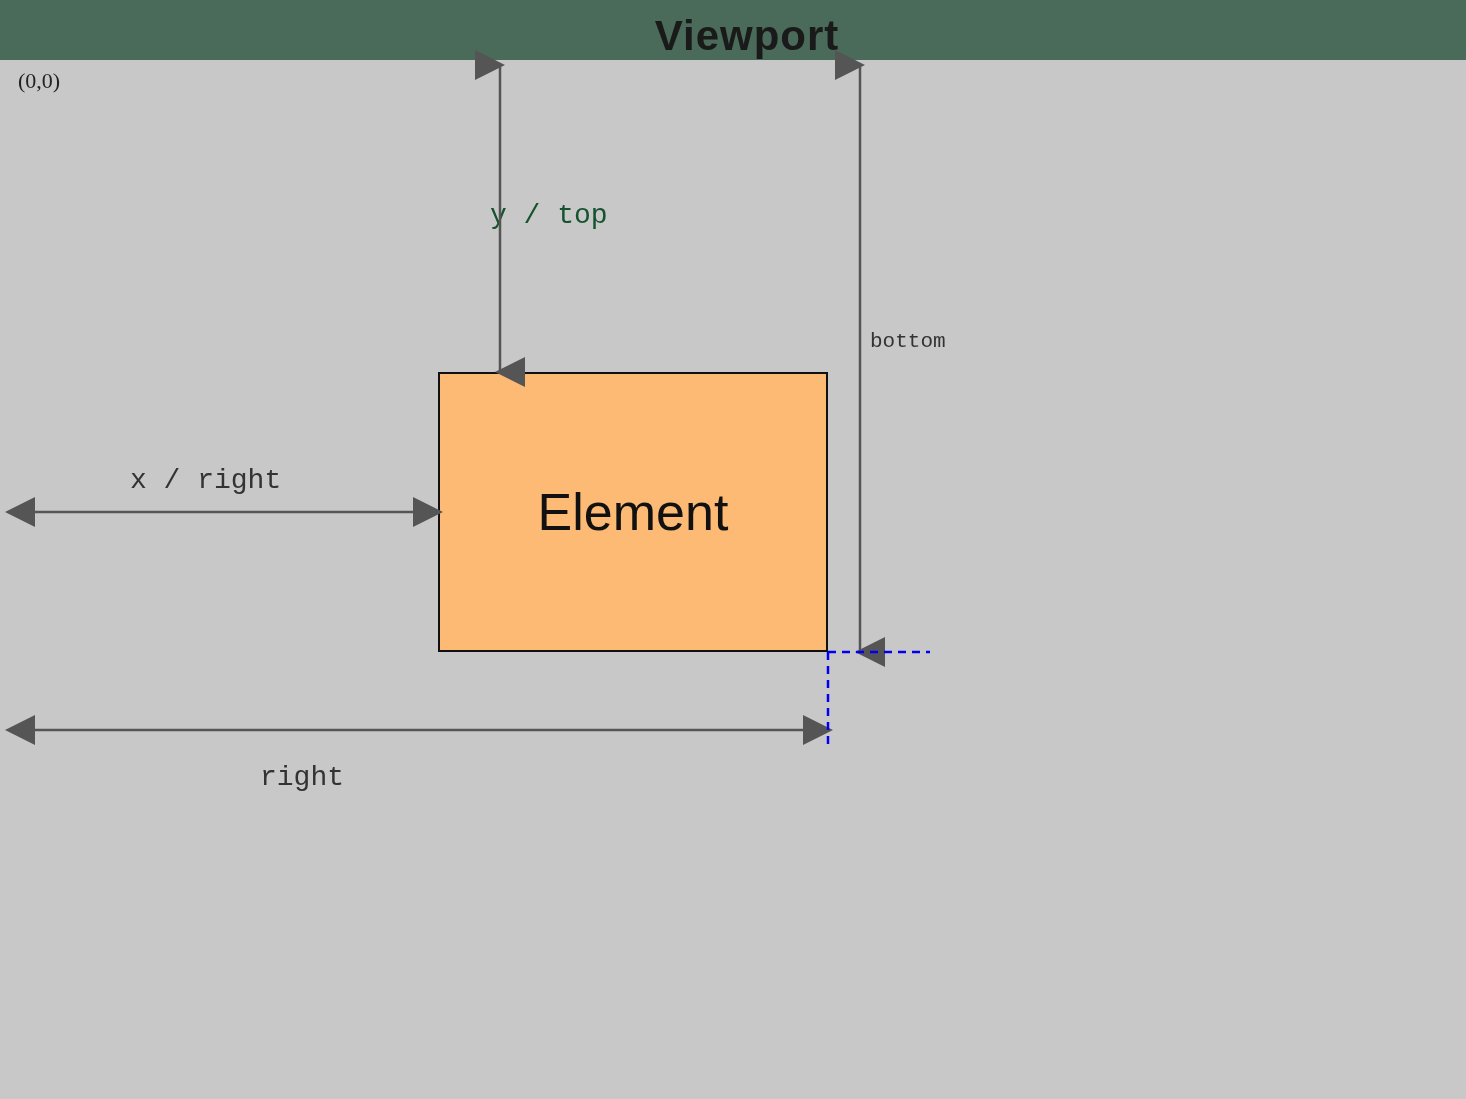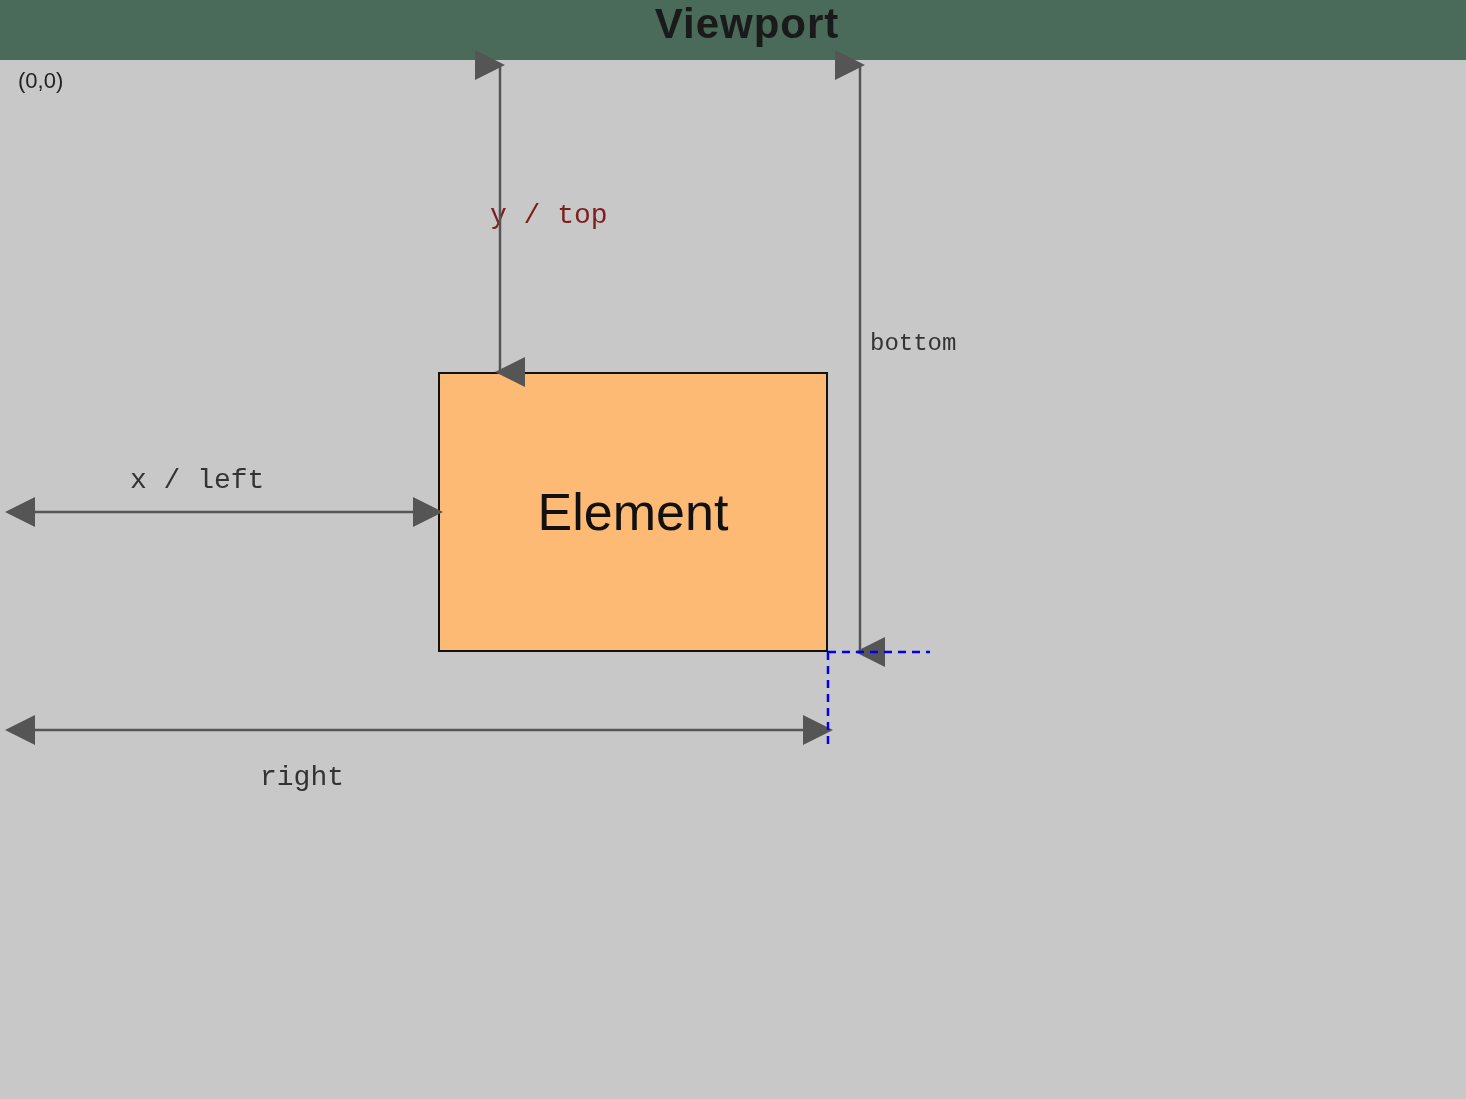--- a/index.html
+++ b/index.html
@@ -15,41 +15,41 @@
 
     
     .header-bar {
       position: absolute;
       top: 0;
       left: 0;
       width: 100%;
       height: 60px;
       background: #4a6b5a;
       display: flex;
-      align-items: flex-start;
+      align-items: flex-end;
       justify-content: center;
       padding-left: 28px;
     }
 
     .header-title {
       color: #1a1a1a;
       font-size: 42px;
       font-weight: bold;
       font-family: Arial, sans-serif;
       letter-spacing: 1px;
     }
 
     
     .origin-label {
       position: absolute;
       top: 68px;
       left: 18px;
       font-size: 22px;
       color: #222;
-      font-family: Liberation Sans, sans-serif;
+      font-family: Liberation Serif, serif;
     }
 
     
     .element-box {
       position: absolute;
       left: 438px;
       top: 372px;
       width: 390px;
       height: 280px;
       background: #fdba74;
@@ -76,29 +76,29 @@
       pointer-events: none;
     }
 
     
     .label-y-top {
       position: absolute;
       left: 490px;
       top: 200px;
       font-size: 28px;
       font-family: 'Courier New', Courier, monospace;
-      color: #7f1d1d;
+      color: #14532d;
       white-space: nowrap;
     }
 
     .label-bottom {
       position: absolute;
       left: 870px;
       top: 330px;
-      font-size: 24px;
+      font-size: 21px;
       font-family: 'Courier New', Courier, monospace;
       color: #333;
     }
 
     .label-x-left {
       position: absolute;
       left: 130px;
       top: 465px;
       font-size: 28px;
       font-family: 'Courier New', Courier, monospace;
@@ -123,21 +123,21 @@
 </div>
 
 <div class="origin-label">(0,0)</div>
 
 <div class="element-box">
   <span class="element-label">Element</span>
 </div>
 
 <div class="label-y-top">y / top</div>
 <div class="label-bottom">bottom</div>
-<div class="label-x-left">x / left</div>
+<div class="label-x-left">x / right</div>
 <div class="label-right">right</div>
 
 <svg class="arrows-svg" xmlns="http://www.w3.org/2000/svg">
   <defs>
     <marker id="arrowhead-down" markerWidth="10" markerHeight="10" refX="5" refY="8" orient="auto">
       <polygon points="0,0 10,0 5,10" fill="#555"></polygon>
     </marker>
     <marker id="arrowhead-up" markerWidth="10" markerHeight="10" refX="5" refY="2" orient="auto">
       <polygon points="0,10 10,10 5,0" fill="#555"></polygon>
     </marker>

